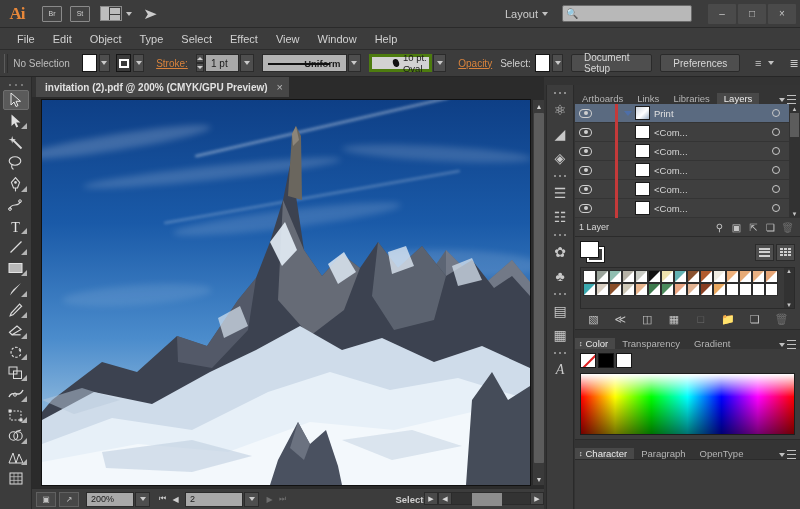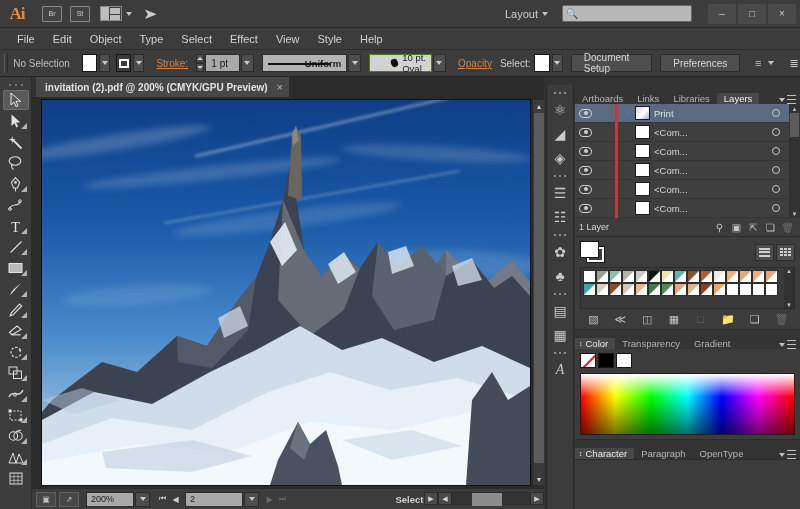--- a/index.html
+++ b/index.html
@@ -97,21 +97,21 @@
     display:flex;align-items:center;justify-content:center;margin-left:1px;
   }
   .drop .c { width:0;height:0;border-left:3px solid transparent;border-right:3px solid transparent;border-top:4px solid #c9c9c9; }
   .profile {
     width:112px;height:18px;background:#b4b4b4;border:1px solid #2b2b2b;
     display:flex;align-items:center;justify-content:flex-end;padding-right:5px;
     color:#1b1b1b;font-size:9.5px;font-weight:bold;position:relative;
   }
   .profile .line { position:absolute;left:5px;top:8px;width:62px;height:2px;background:#111; }
   .brush {
-    width:76px;height:18px;background:#d2d2d2;border:1px solid #4d7c0f;
+    width:76px;height:18px;background:#d2d2d2;border:3px solid #4d7c0f;
     display:flex;align-items:center;color:#1b1b1b;font-size:9.5px;padding-left:21px;
   }
   .brush .ov { width:11px;height:8px;background:#111;border-radius:50%/60%; transform:rotate(-18deg); margin-right:4px;}
   .btn {
     height:18px;background:#4e4e4e;border:1px solid #2a2a2a;border-radius:2px;
     color:#d8d8d8;font-size:10px;display:flex;align-items:center;justify-content:center;
     padding:0 12px; margin-left:8px;
   }
   .align-ic { width:16px;height:16px;margin-left:12px;color:#c8c8c8;font-size:11px;display:flex;align-items:center;justify-content:center;}
 
@@ -310,21 +310,21 @@
   </div>
 
   <div class="menubar">
     <div class="mi">File</div>
     <div class="mi">Edit</div>
     <div class="mi">Object</div>
     <div class="mi">Type</div>
     <div class="mi">Select</div>
     <div class="mi">Effect</div>
     <div class="mi">View</div>
-    <div class="mi">Style</div>
+    <div class="mi">Window</div>
     <div class="mi">Help</div>
   </div>
 
   <div class="ctrlbar">
     <div class="grip"></div>
     <div class="nosel">No Selection</div>
 
     <div class="swatch-box"></div>
     <div class="mini-drop">
         <span class="c"></span>

